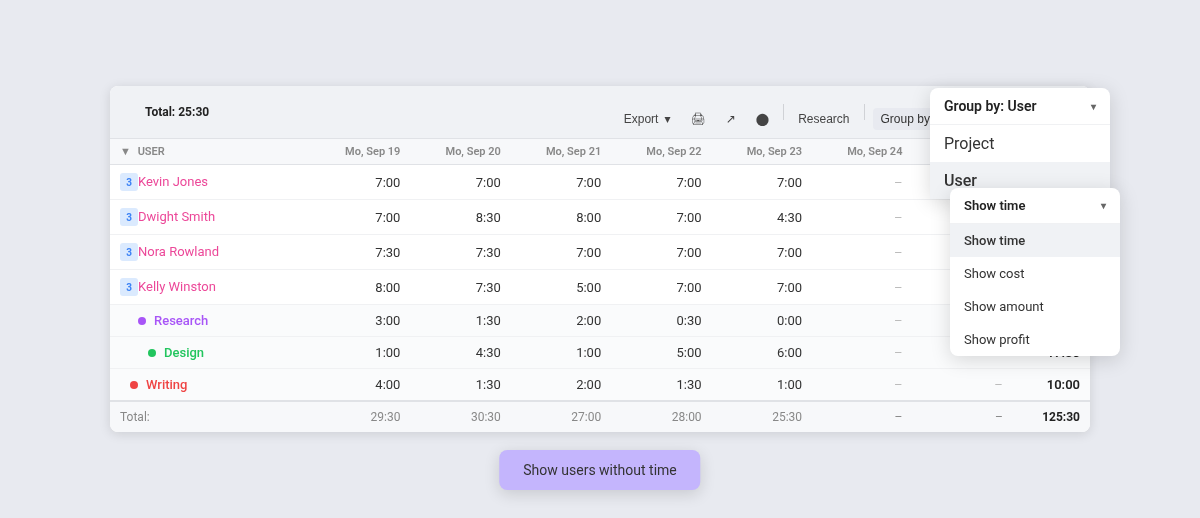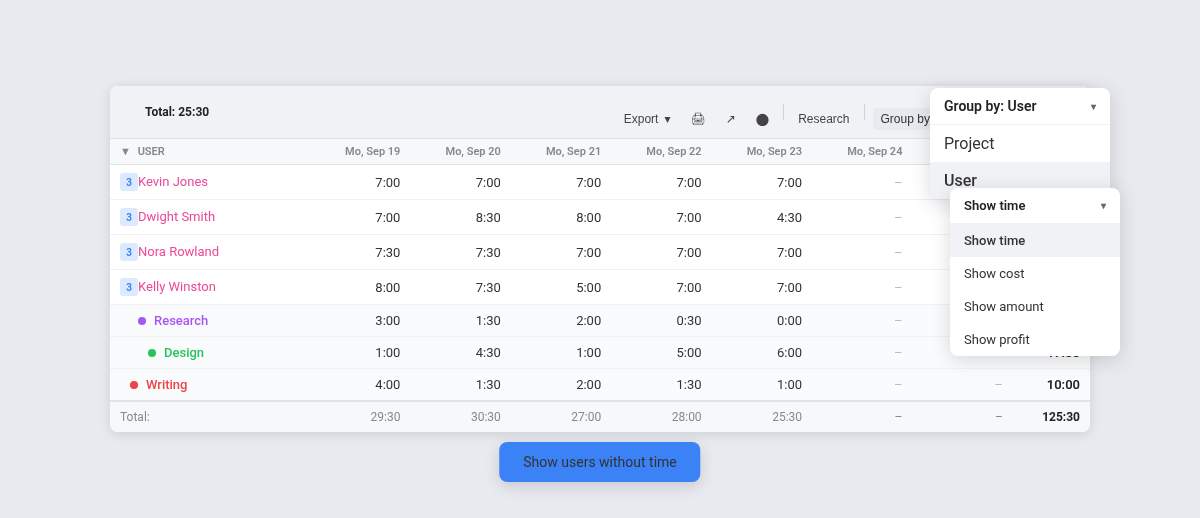--- a/index.html
+++ b/index.html
@@ -214,24 +214,24 @@
       color: #333;
       cursor: pointer;
     }
     .dropdown-show-time .dropdown-item.selected {
       font-weight: 500;
     }
 
     
     .tooltip-bar {
       position: absolute;
-      bottom: 36px;
+      bottom: 28px;
       left: 50%;
       transform: translateX(-50%);
-      background: #3b82f6;
+      background: #c4b5fd;
       border-radius: 8px;
       box-shadow: 0 4px 16px rgba(0,0,0,0.14);
       padding: 12px 24px;
       font-size: 14px;
       color: #333;
       white-space: nowrap;
       z-index: 30;
       margin-top: 13px;
     }
 

